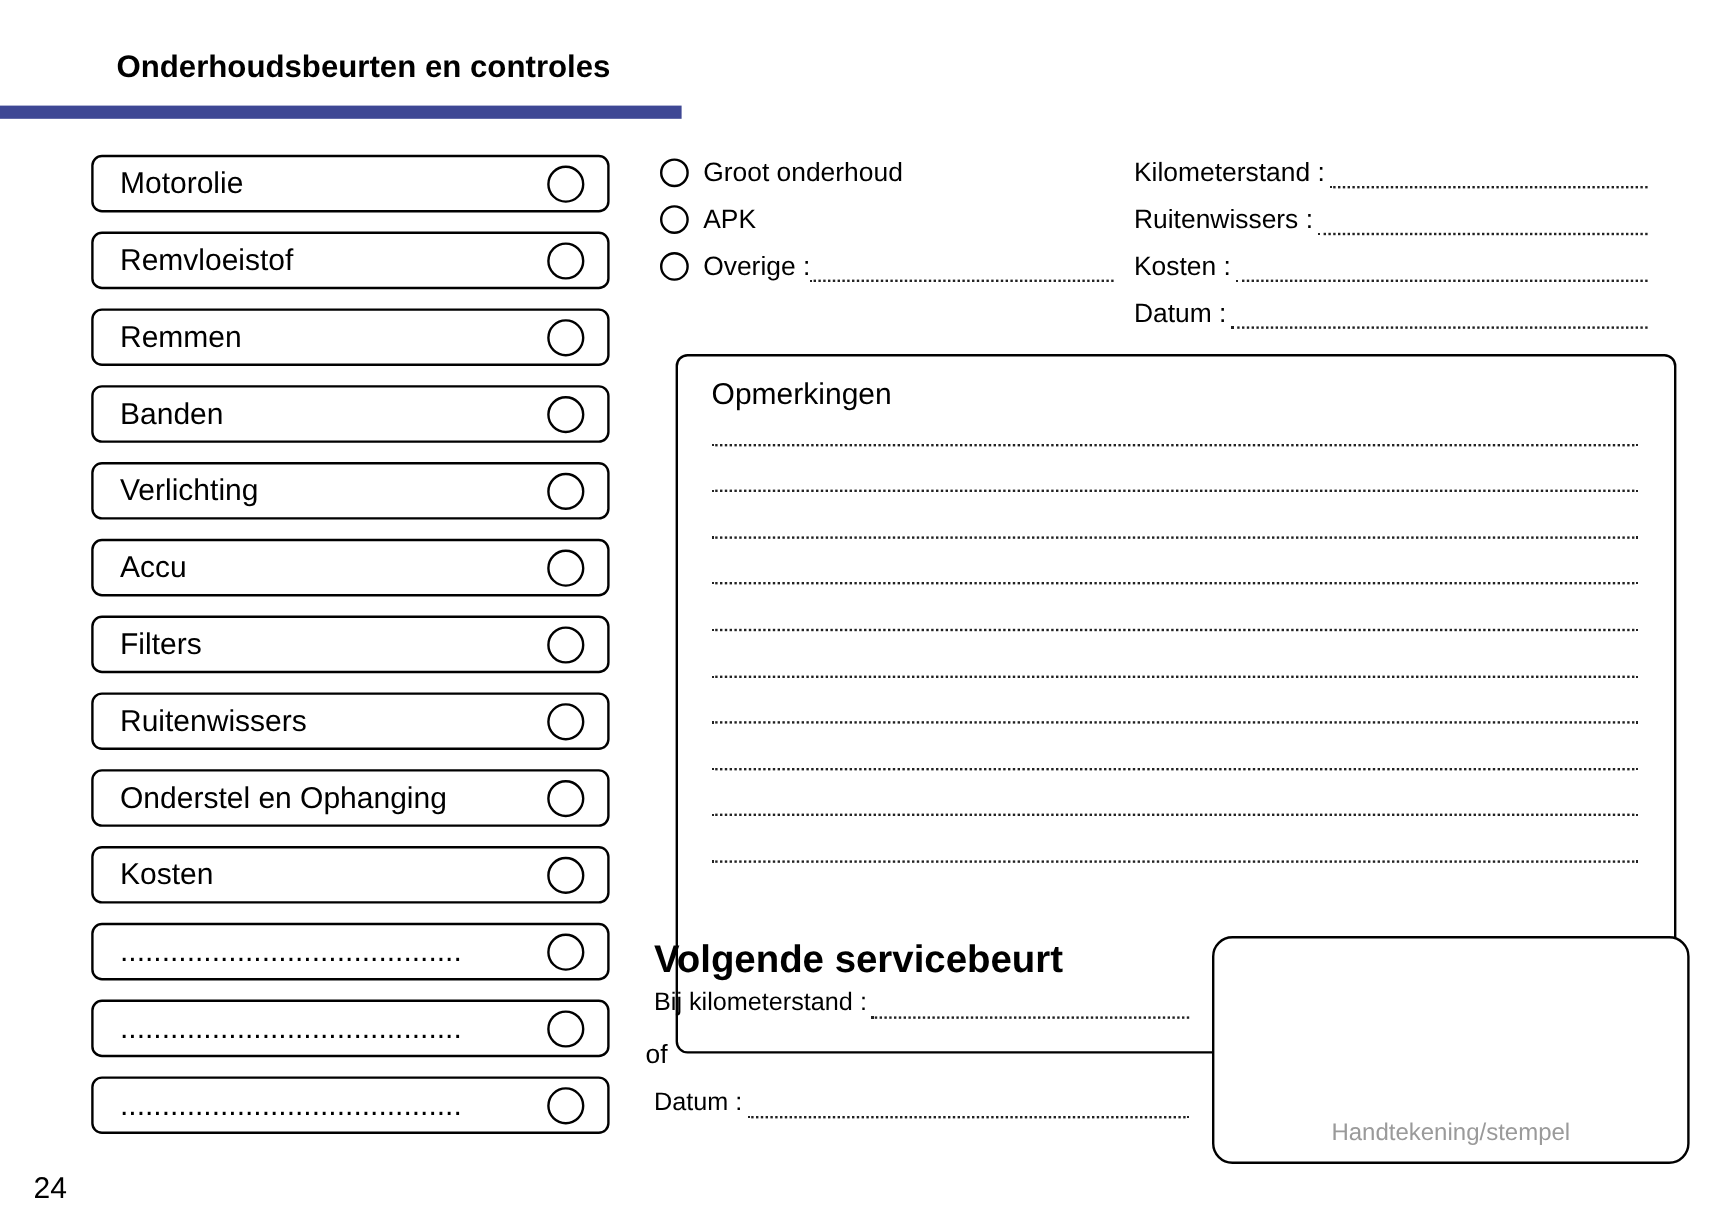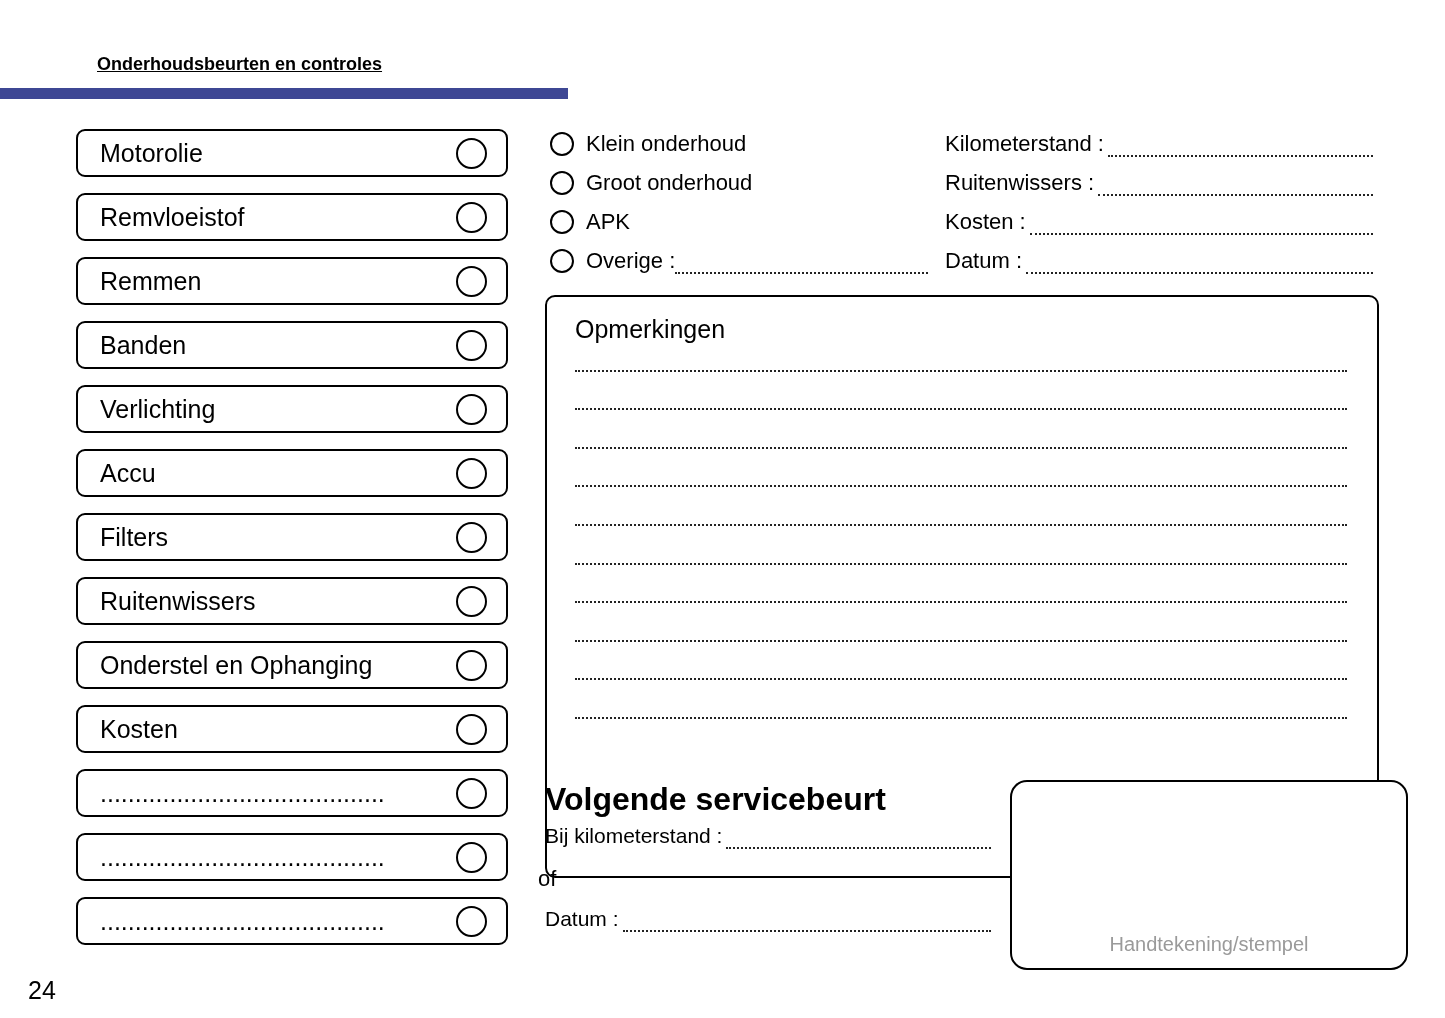--- a/index.html
+++ b/index.html
@@ -7,22 +7,22 @@
   body {
     position:relative;
     background:#ffffff;
     font-family:"Liberation Sans", sans-serif;
     color:#000;
     overflow:hidden;
   }
 
   
   .doc-title {
-    position:absolute; left:97px; top:54px;
-    font-size:18px; font-weight:bold;text-decoration:underline;
+    position:absolute; left:97px; top:40px;
+    font-size:26px; font-weight:bold;
   }
   .title-bar {
     position:absolute; left:0; top:88px;
     width:568px; height:11px;
     background:#3E4794;
   }
 
   
   .checklist {
     position:absolute; left:76px; top:129px; width:432px;
@@ -56,21 +56,21 @@
   .info-fields { position:absolute; left:945px; top:124px; width:428px; }
   .field-row { height:39px; display:flex; align-items:center; }
   .field-label { font-size:22px; white-space:nowrap; margin-right:4px; }
   .dotted-fill {
     flex:1; height:27px;
     border-bottom:2px dotted #222;
   }
 
   
   .remarks-box {
-    position:absolute; left:545px; top:295px; width:834px; height:583px;
+    position:absolute; left:563px; top:295px; width:834px; height:583px;
     border:2.5px solid #000; border-radius:10px; background:#fff;
   }
   .remarks-title { position:absolute; left:28px; top:18px; font-size:25px; }
   .remark-lines { position:absolute; left:28px; right:30px; top:36px; }
   .remark-line { height:38.6px; border-bottom:2px dotted #222; }
 
   
   .next-title {
     position:absolute; left:545px; top:781px;
     font-size:32px; font-weight:bold;
@@ -150,24 +150,20 @@
   </div>
   <div class="check-item">
     <span class="ci-label">.........................................</span>
     <span class="check-circle"></span>
   </div>
 </div>
 
 <div class="service-options">
   <div class="svc-row">
     <span class="radio-circle"></span>
-    <span class="svc-label">Klein onderhoud</span>
-  </div>
-  <div class="svc-row">
-    <span class="radio-circle"></span>
     <span class="svc-label">Groot onderhoud</span>
   </div>
   <div class="svc-row">
     <span class="radio-circle"></span>
     <span class="svc-label">APK</span>
   </div>
   <div class="svc-row">
     <span class="radio-circle"></span>
     <span class="svc-label">Overige :</span>
     <span class="dotted-fill"></span>

